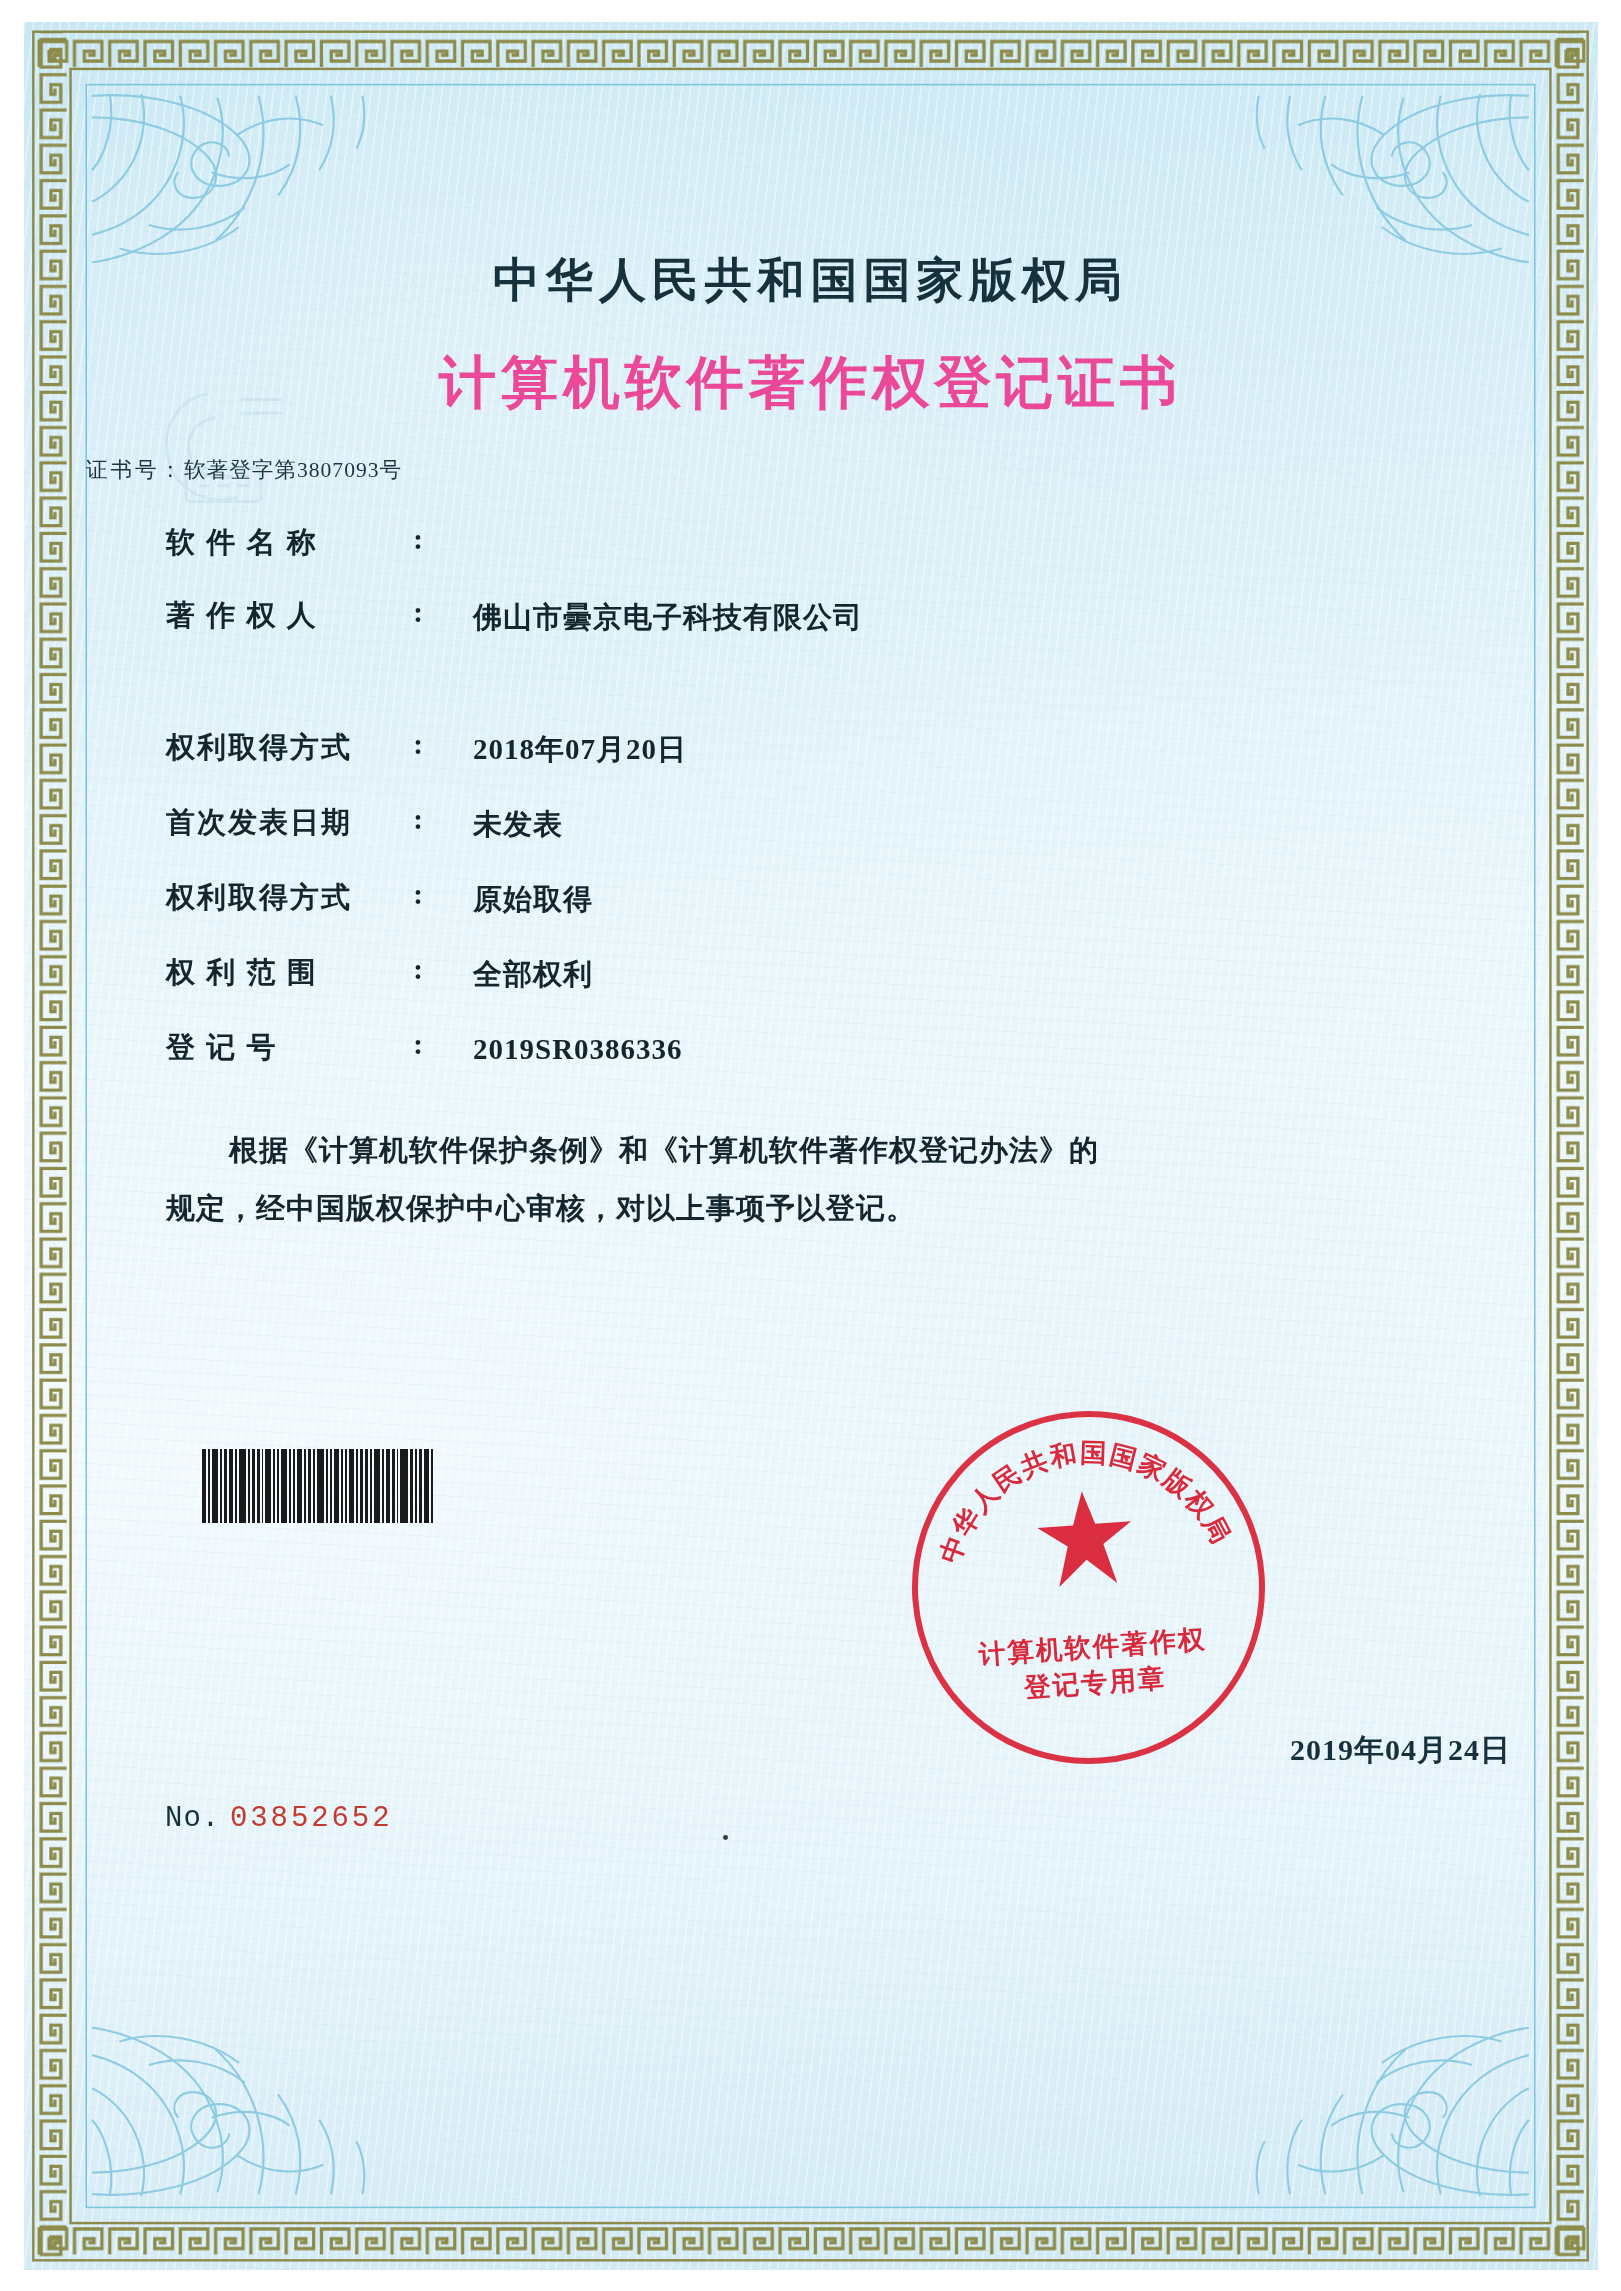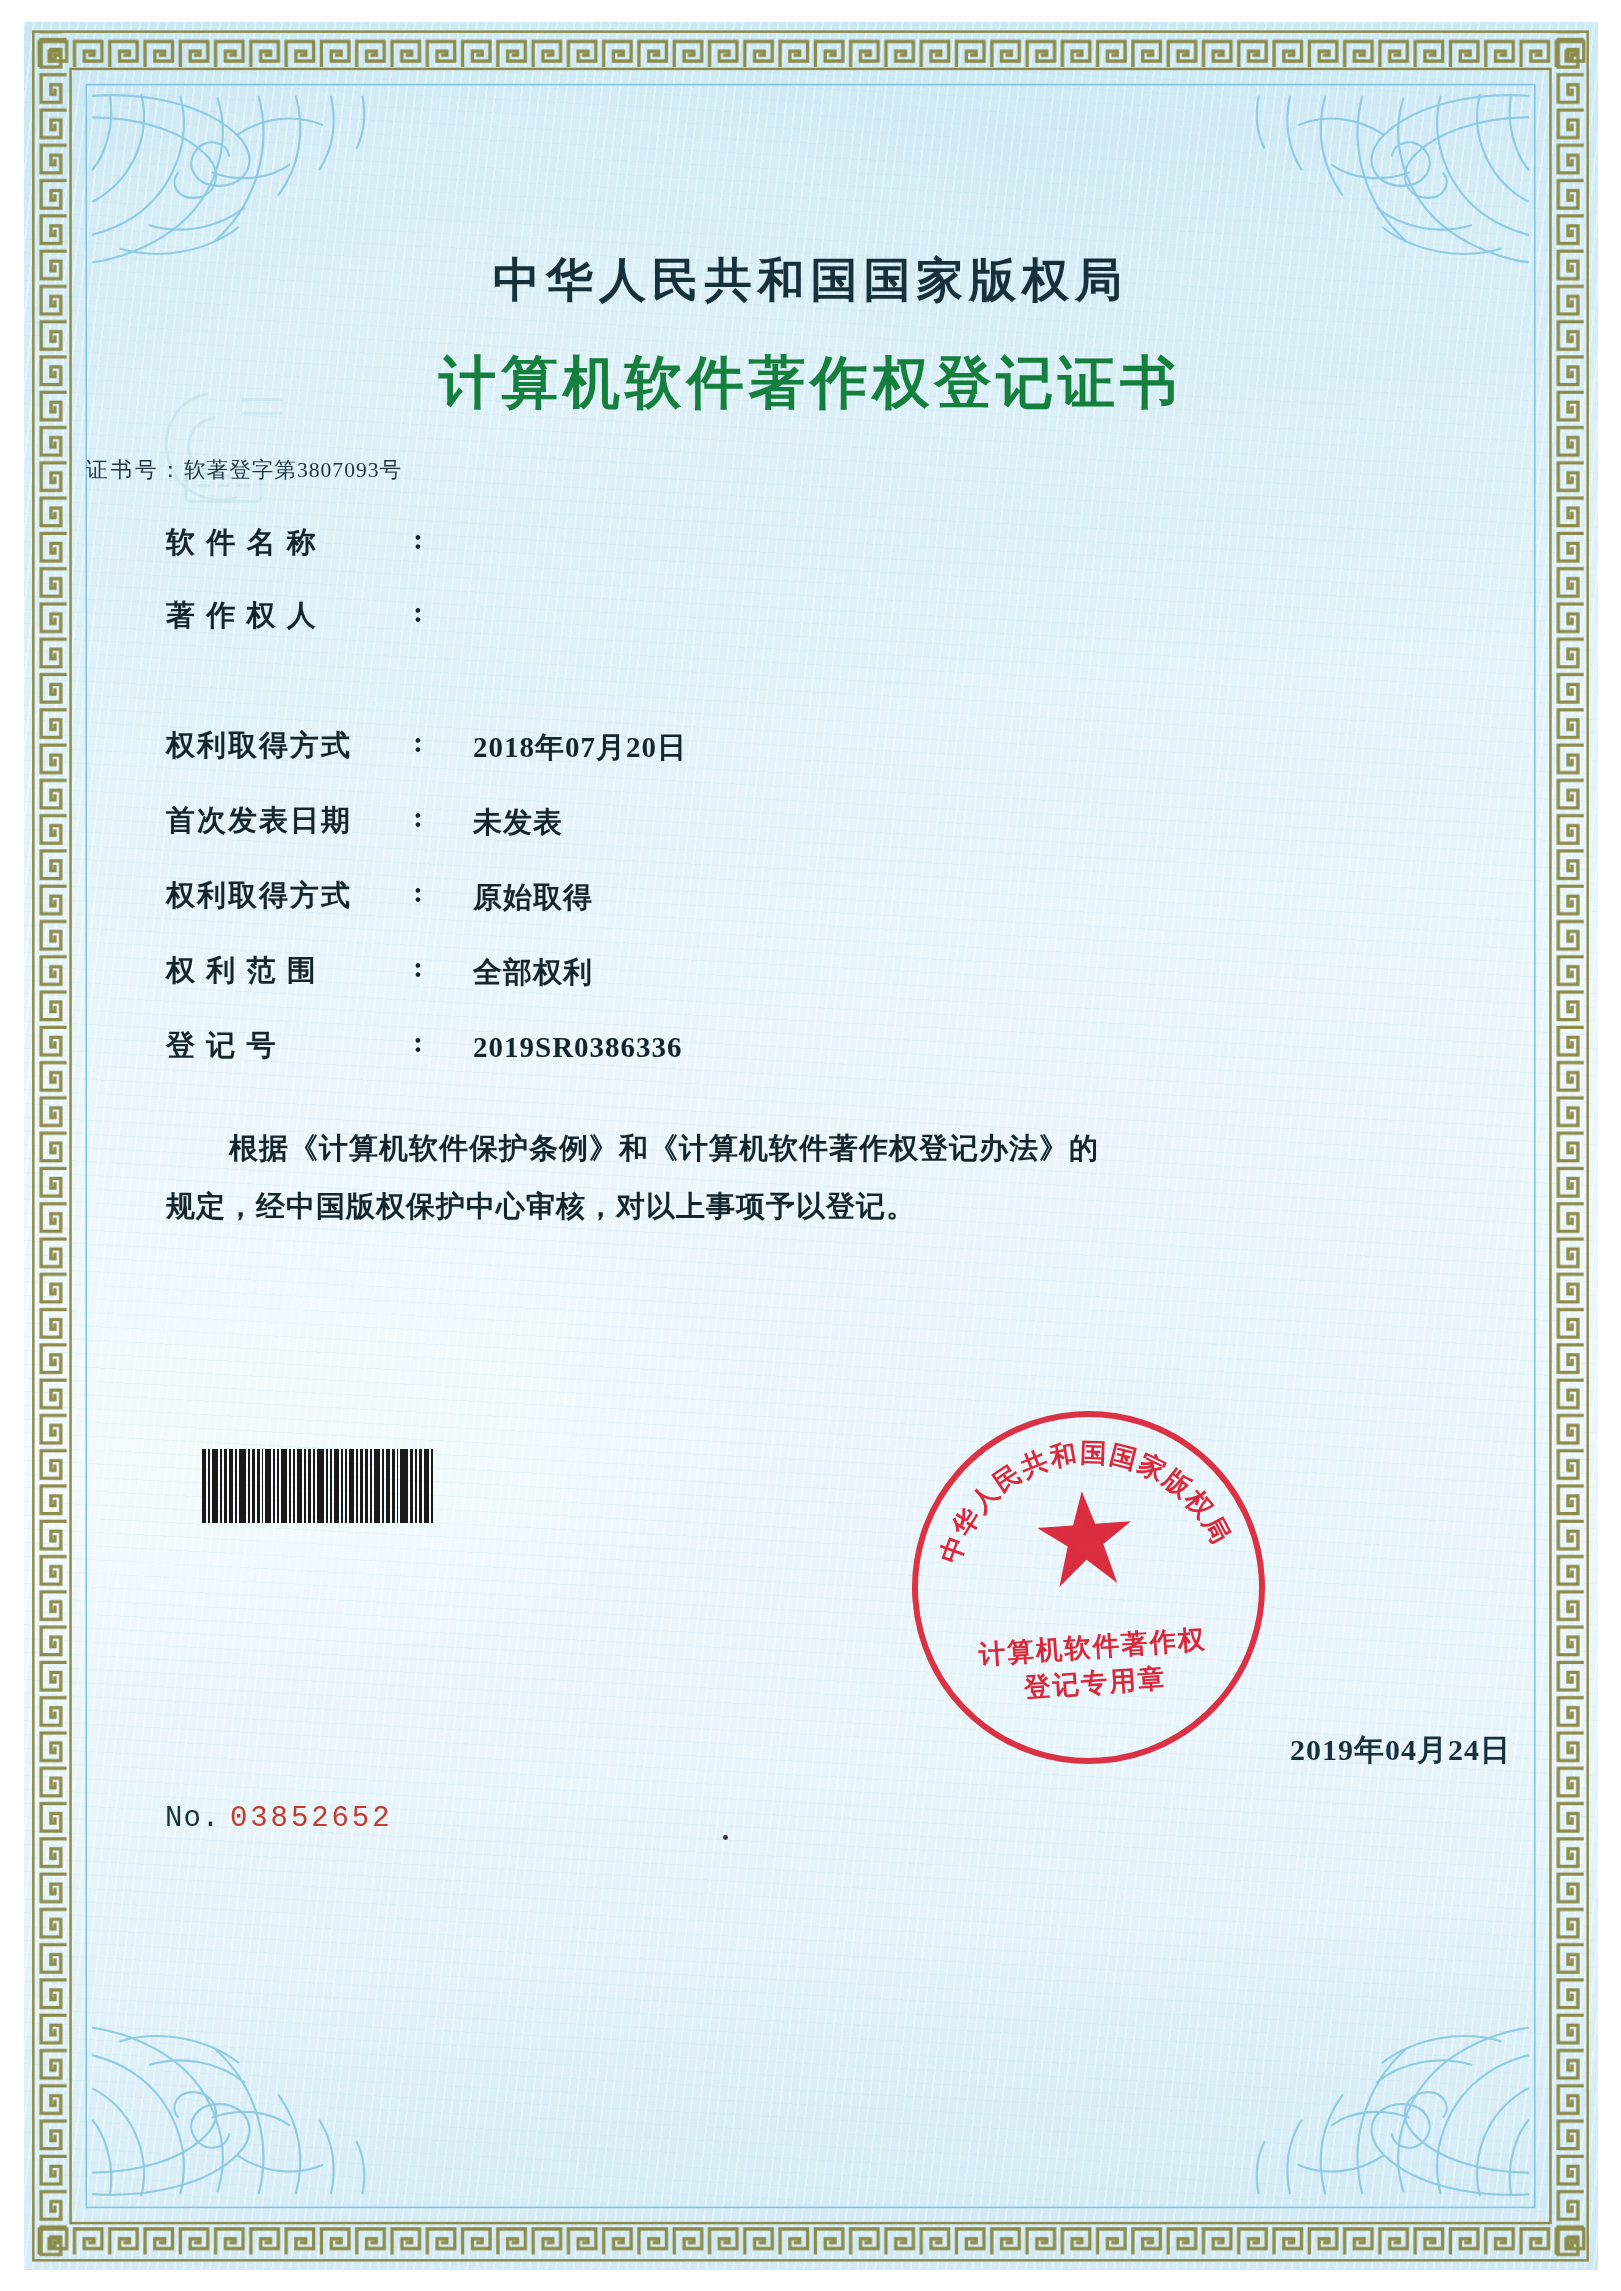--- a/index.html
+++ b/index.html
@@ -63,21 +63,21 @@
     font-weight: 700;
     color: #17313c;
     font-family: "DejaVu Serif", "Liberation Serif", serif;
   }
   .title-main {
     text-align: center;
     margin-top: 33px;
     font-size: 57px;
     letter-spacing: 4.9px;
     font-weight: 700;
-    color: #15803d;
+    color: #ec4899;
     font-family: Liberation Sans, sans-serif;
   }
   .cert-no {
     margin-top: 33px;
     padding-right: 63px;
     font-size: 21.6px;
     color: #1d3440;
     letter-spacing: 1px;
   }
   .cert-no .lbl { letter-spacing: 2.9px; }
@@ -373,20 +373,21 @@
           <span>软 件 名 称</span>
           <span class="colon">:</span>
         </div>
       </div>
 
       <div class="field-row compact" style="margin-top:21.6px;">
         <div class="field-label spaced">
           <span>著 作 权 人</span>
           <span class="colon">:</span>
         </div>
+        <div class="field-value">佛山市曇京电子科技有限公司</div>
       </div>
 
       <div class="gap-block"></div>
 
       <div class="field-row">
         <div class="field-label spaced">
           <span>权利取得方式</span>
           <span class="colon">:</span>
         </div>
         <div class="field-value">2018年07月20日</div>

